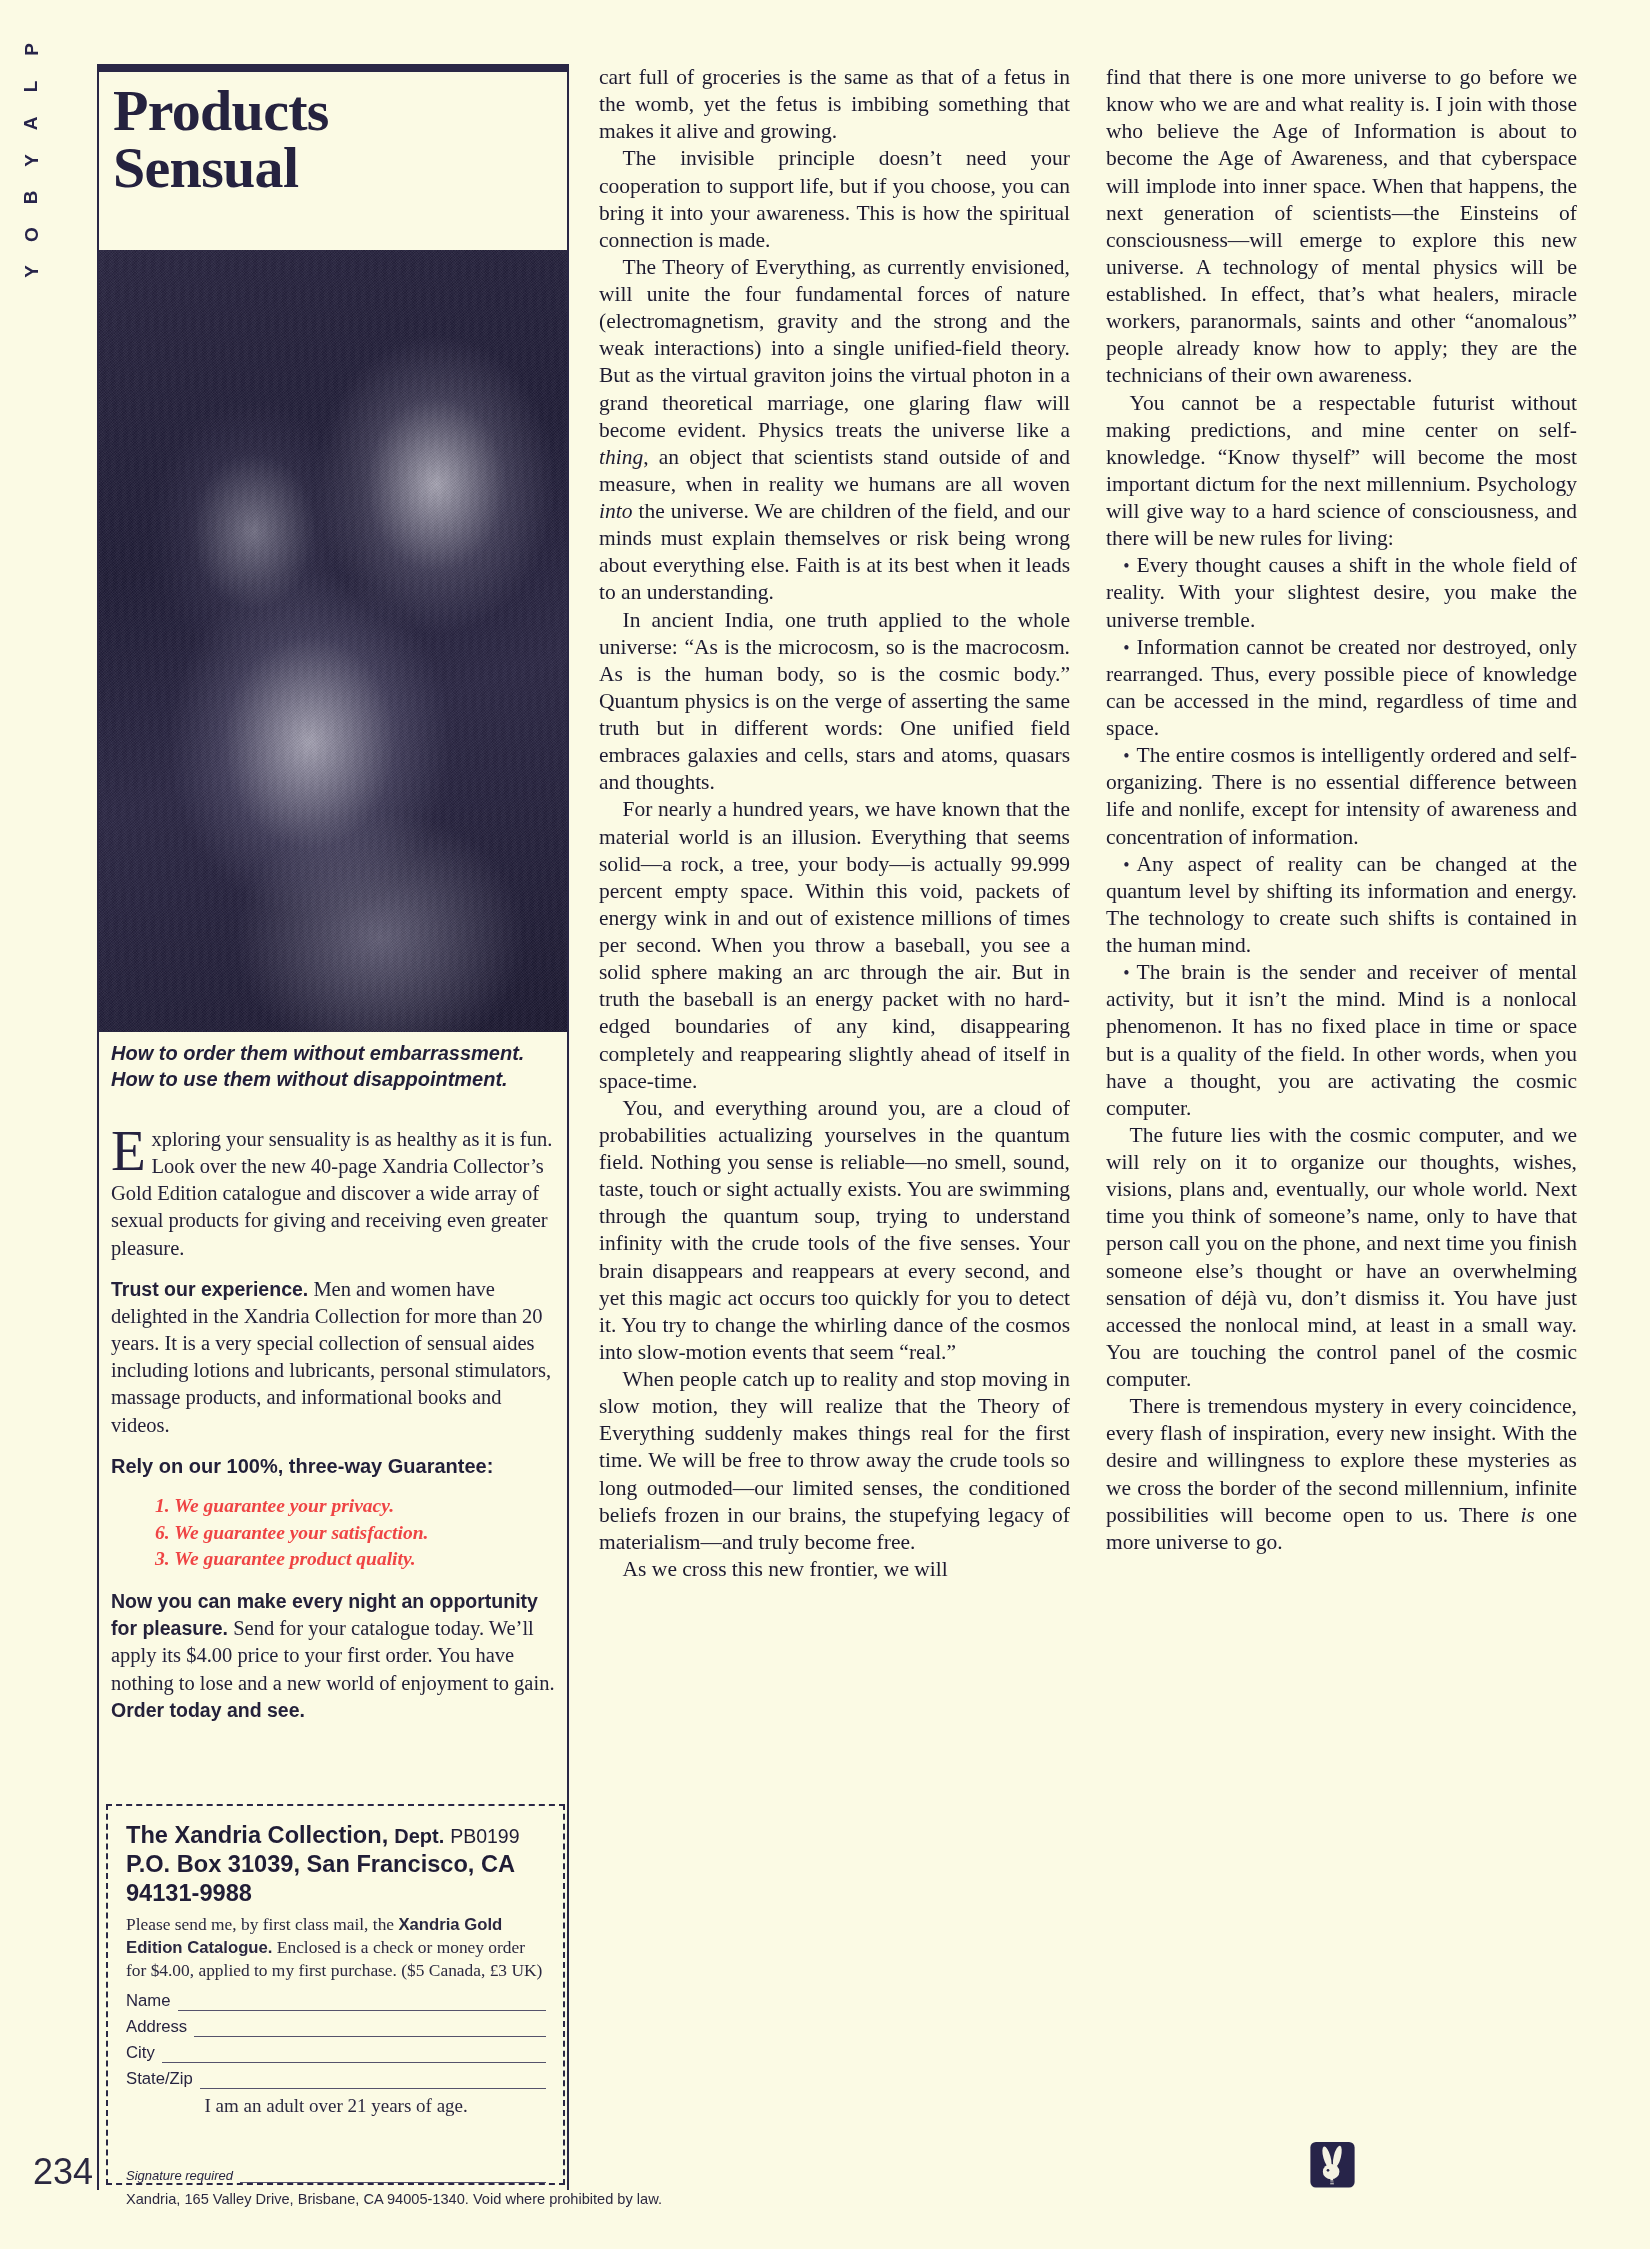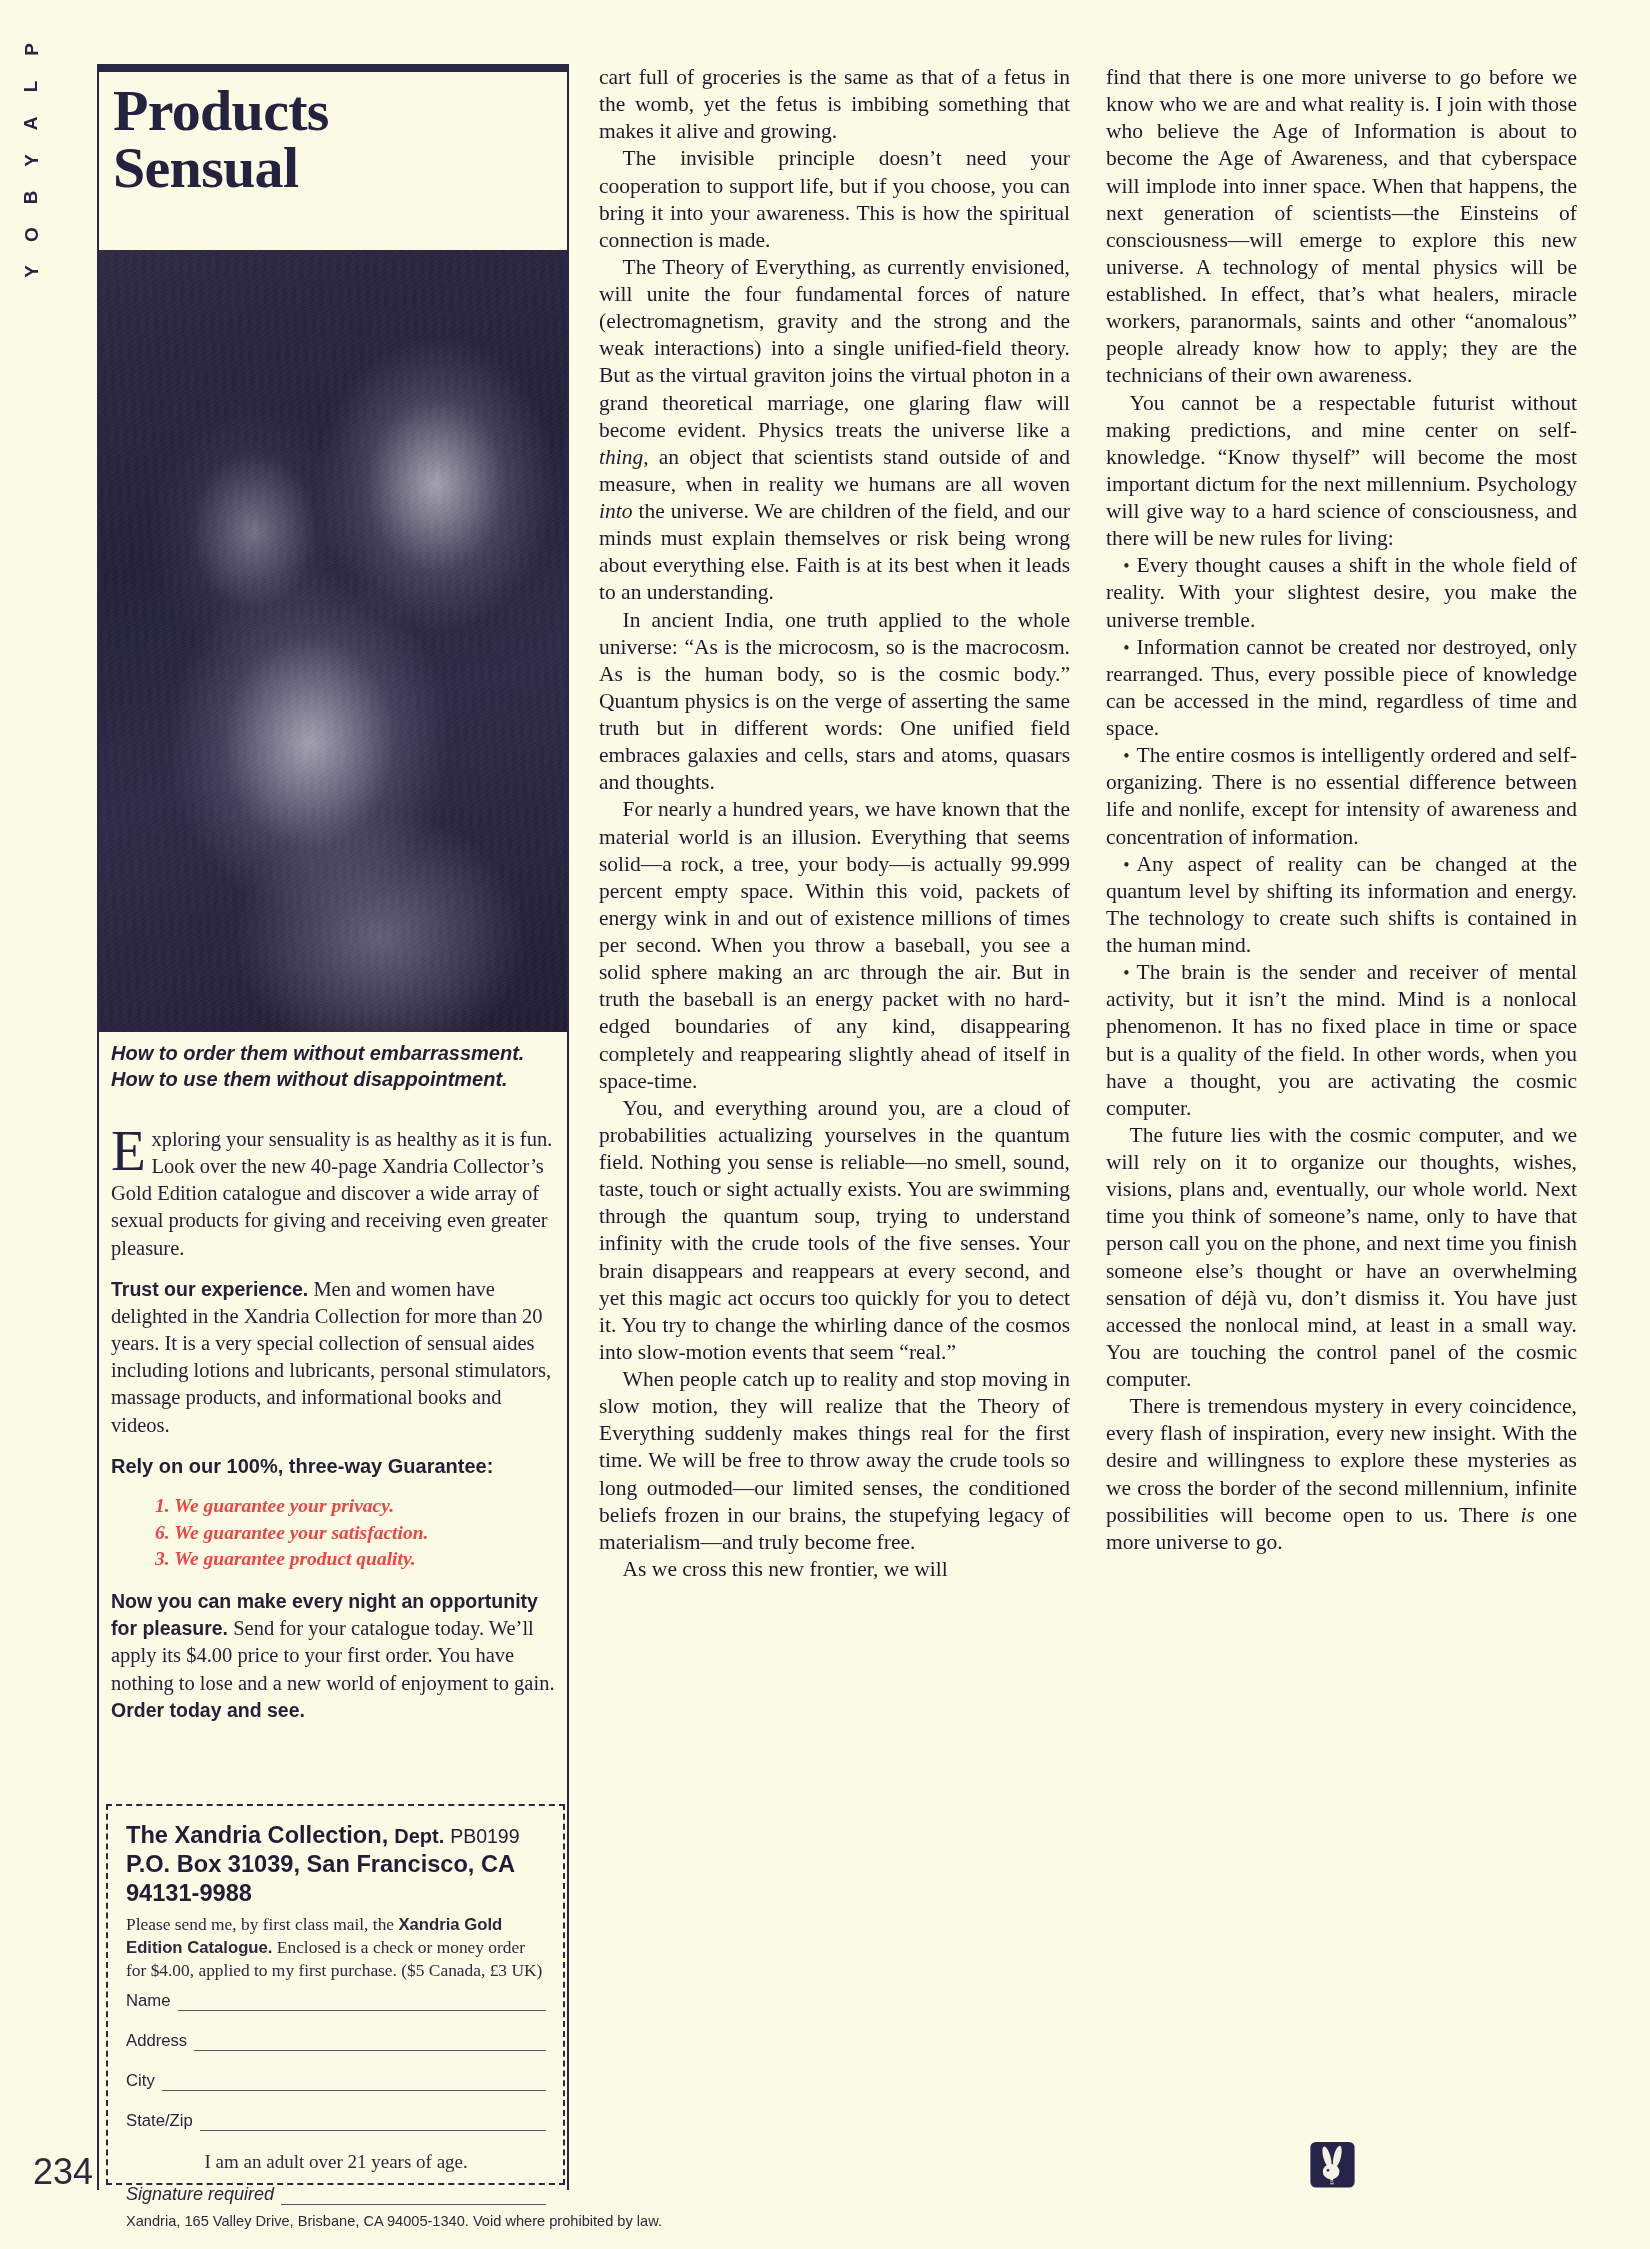--- a/index.html
+++ b/index.html
@@ -150,39 +150,39 @@
     font-family:"Liberation Serif", serif;
     font-size:17.4px;line-height:1.3;color:#2b2840;
     margin:0 0 9.7px 0;
   }
   .coupon-para b{
     font-family:"Liberation Sans Narrow","Liberation Sans", sans-serif;
     font-weight:bold;font-size:16.7px;
   }
   .field{
     display:flex;align-items:flex-end;
-    margin-bottom:20px;
+    margin-bottom:6px;
   }
   .field .lbl{
     font-family:"Liberation Sans Narrow","Liberation Sans", sans-serif;
     font-size:16.7px;color:#272440;white-space:nowrap;padding-right:7px;
   }
   .field .rule{
     flex:1;border-bottom:1px solid #55526b;height:14px;
   }
   .age-line{
     text-align:center;
     font-family:"Liberation Serif", serif;
     font-size:19px;color:#2b2840;
     margin:1.4px 0 11px 0;
   }
   .sig-field{display:flex;align-items:flex-end;margin-bottom:8.3px;}
   .sig-field .lbl{
     font-family:"Liberation Sans Narrow","Liberation Sans", sans-serif;
-    font-style:italic;font-size:18px;color:#272440;padding-right:7px;white-space:nowrap;
+    font-style:italic;font-size:13px;color:#272440;padding-right:7px;white-space:nowrap;margin-top:40px;
   }
   .sig-field .rule{flex:1;border-bottom:1px solid #55526b;height:12.5px;}
   .fineprint{
     font-family:"Liberation Sans Narrow","Liberation Sans", sans-serif;
     font-size:14.6px;color:#2b2840;white-space:nowrap;
   }
   .pagenum{
     position:absolute;
     left:33px; top:2151px;
     font-family:"Liberation Sans", sans-serif;

